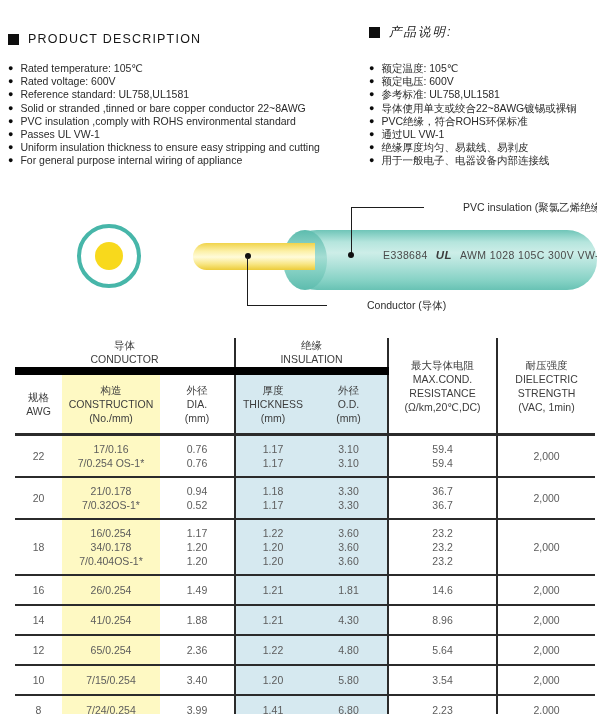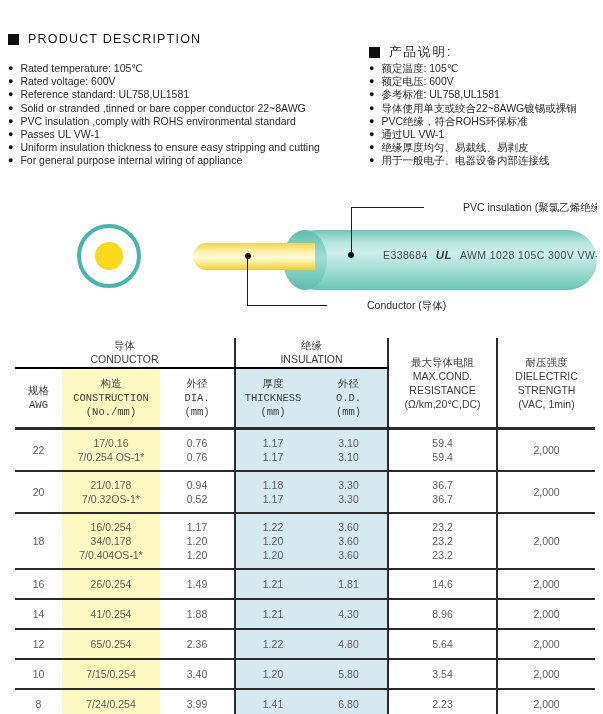--- a/index.html
+++ b/index.html
@@ -33,22 +33,22 @@
   .leader-h{height:0;border-top:1.5px solid #1d1d1d;}
   .leader-v{width:0;border-left:1.5px solid #1d1d1d;}
   .leader-dot{width:6px;height:6px;border-radius:50%;background:#101010;}
   .dia-label{font-size:10.5px;color:#2c2c2c;white-space:nowrap;margin-left:35px;}
   
   table{position:absolute;left:15px;top:338px;width:580px;border-collapse:collapse;table-layout:fixed;}
   th,td{text-align:center;vertical-align:middle;white-space:pre-line;font-weight:normal;margin:0;}
   .group-row th{height:26px;font-size:10.5px;line-height:13.5px;color:#3d3d3d;}
   .col-row th{height:54px;font-size:10.5px;line-height:14px;color:#3d3d3d;padding:2px 0;}
   .group-row th.hdr-span{line-height:14px;}
-  .gb{border-bottom:2px solid #000000;}
-  tr.col-row{border-bottom:3px solid #2b2b2b;font-family:Liberation Mono, monospace;}
+  .gb{border-bottom:8px solid #000000;}
+  tr.col-row{border-bottom:3px solid #2b2b2b;}
   tbody tr{border-bottom:2px solid #2b2b2b;}
   td{font-size:10.5px;line-height:14px;color:#5c5c5c;padding:6px 2px;height:16px;}
   .yellow{background:#fef9c3;}
   .blue{background:#d6e9f0;}
   .vl{border-left:2px solid #2b2b2b;}
 </style>
 </head>
 <body>
 
 <div id="page">
@@ -85,21 +85,21 @@
     <div class="b-item">
         <span class="b-dot">●</span>
         <span>Uniform insulation thickness to ensure easy stripping and cutting</span>
       </div>
     <div class="b-item">
         <span class="b-dot">●</span>
         <span>For general purpose internal wiring of appliance</span>
       </div>
   </div>
 
-  <div class="sec-title" style="left:369px;top:44px;">
+  <div class="sec-title" style="left:369px;top:24px;font-style:italic;">
     <span class="sq"></span>
     <span class="zh">产品说明:</span>
   </div>
   <div class="bullets" style="left:369px;top:62px;width:232px;">
     <div class="b-item">
         <span class="b-dot">●</span>
         <span>额定温度: 105℃</span>
       </div>
     <div class="b-item">
         <span class="b-dot">●</span>

